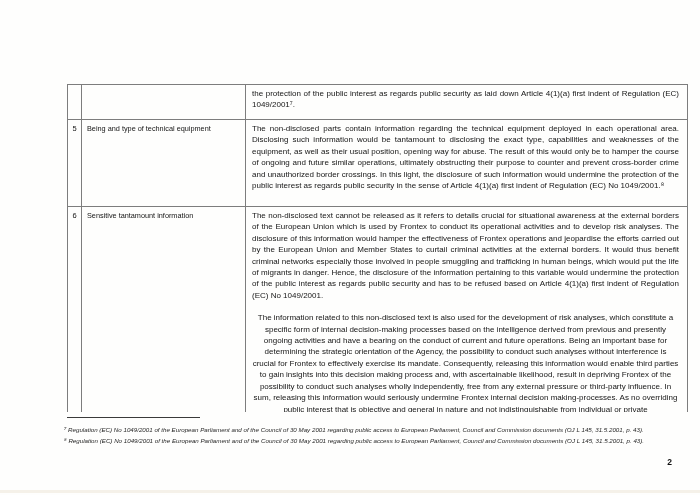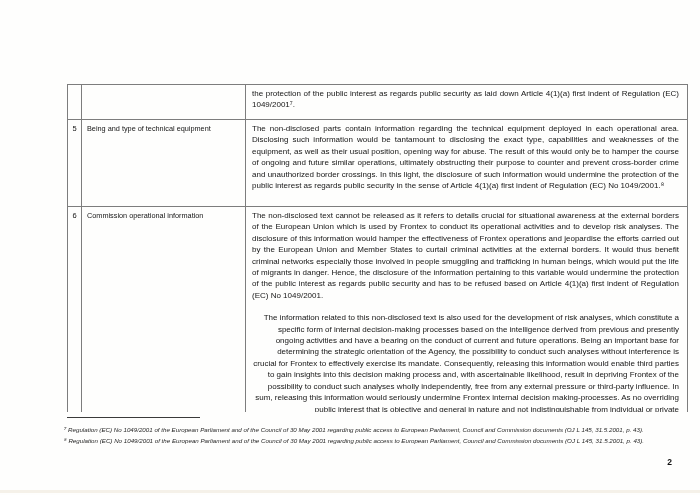--- a/index.html
+++ b/index.html
@@ -54,21 +54,21 @@
     flex: 1;
     min-width: 0;
     font-size: 8px;
     line-height: 11.4px;
     text-align: justify;
     padding: 3px 8px 0 6px;
     overflow: hidden;
   }
   .c-text p { margin: 0; }
   .c-text p + p { margin-top: 11px; }
-  .c-text p.ragged { text-align: right; }
+  .c-text p.ragged { text-align: center; }
   .footnote-sep {
     position: absolute;
     left: 67px;
     top: 417px;
     width: 133px;
     height: 0;
     border-top: 1px solid #3a3a3a;
   }
   .footnotes {
     position: absolute;
@@ -118,21 +118,21 @@
     <div class="t-row row-b">
       <div class="c-num">5</div>
       <div class="c-label">Being and type of technical equipment</div>
       <div class="c-text">
         <p>The non-disclosed parts contain information regarding the technical equipment deployed in each operational area. Disclosing such information would be tantamount to disclosing the exact type, capabilities and weaknesses of the equipment, as well as their usual position, opening way for abuse. The result of this would only be to hamper the course of ongoing and future similar operations, ultimately obstructing their purpose to counter and prevent cross-border crime and unauthorized border crossings. In this light, the disclosure of such information would undermine the protection of the public interest as regards public security in the sense of Article 4(1)(a) first indent of Regulation (EC) No 1049/2001.⁸</p>
       </div>
     </div>
 
     <div class="t-row row-c">
       <div class="c-num">6</div>
-      <div class="c-label">Commission operational information</div>
+      <div class="c-label">Sensitive tantamount information</div>
       <div class="c-text">
         <p>The non-disclosed text cannot be released as it refers to details crucial for situational awareness at the external borders of the European Union which is used by Frontex to conduct its operational activities and to develop risk analyses. The disclosure of this information would hamper the effectiveness of Frontex operations and jeopardise the efforts carried out by the European Union and Member States to curtail criminal activities at the external borders. It would thus benefit criminal networks especially those involved in people smuggling and trafficking in human beings, which would put the life of migrants in danger. Hence, the disclosure of the information pertaining to this variable would undermine the protection of the public interest as regards public security and has to be refused based on Article 4(1)(a) first indent of Regulation (EC) No 1049/2001.</p>
         <p class="ragged">The information related to this non-disclosed text is also used for the development of risk analyses, which constitute a specific form of internal decision-making processes based on the intelligence derived from previous and presently ongoing activities and have a bearing on the conduct of current and future operations. Being an important base for determining the strategic orientation of the Agency, the possibility to conduct such analyses without interference is crucial for Frontex to effectively exercise its mandate. Consequently, releasing this information would enable third parties to gain insights into this decision making process and, with ascertainable likelihood, result in depriving Frontex of the possibility to conduct such analyses wholly independently, free from any external pressure or third-party influence. In sum, releasing this information would seriously undermine Frontex internal decision making-processes. As no overriding public interest that is objective and general in nature and not indistinguishable from individual or private</p>
       </div>
     </div>
 
   </div>
 
   <div class="footnote-sep"></div>
 

